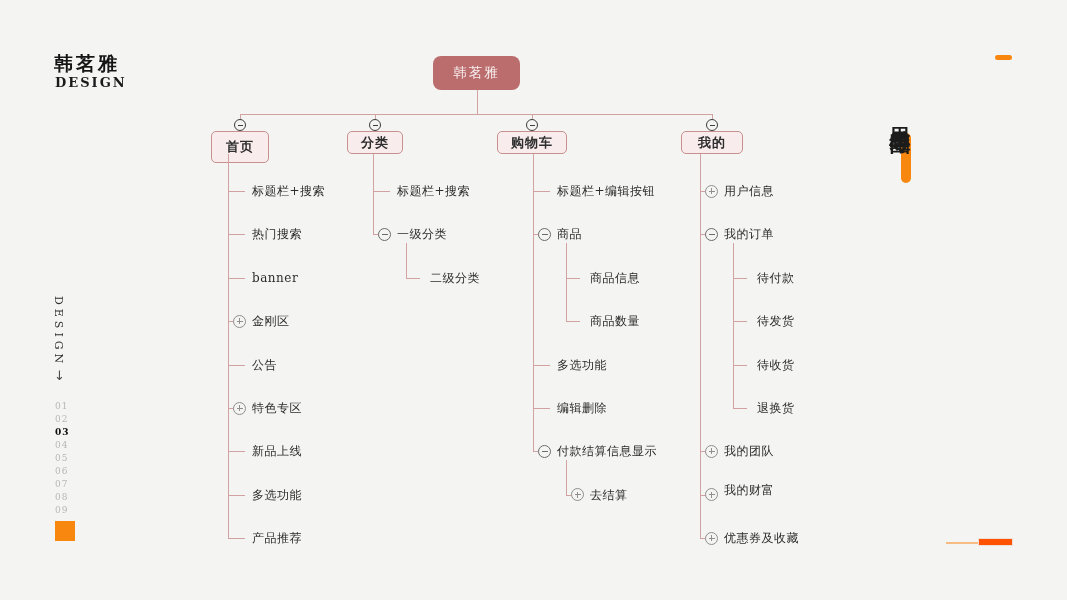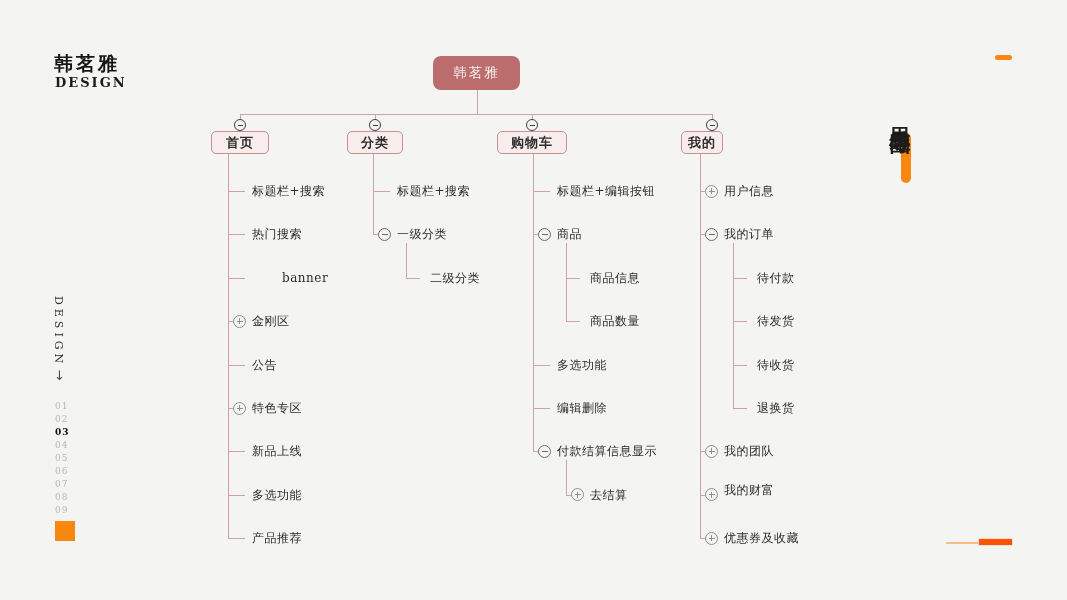--- a/index.html
+++ b/index.html
@@ -44,27 +44,27 @@
 
 <div class="stage">
   <div id="mindmap" style="position:absolute;left:0;top:0;width:100%;height:100%;">
       <div class="node-box root-box" style="left: 433px; top: 56px; width: 87px; height: 34px;">韩茗雅</div>
       <div class="lv" style="left: 476.5px; top: 90px; height: 24px;"></div>
       <div class="lh" style="left: 240px; top: 114px; width: 472px;"></div>
       <div class="lv" style="left: 240px; top: 114px; height: 5px;"></div>
       <div class="circ" style="left: 234px; top: 119px; width: 12px; height: 12px; color: rgb(61, 61, 61);">
         <i class="bh"></i>
       </div>
-      <div class="node-box" style="left: 211px; top: 131px; width: 58px; height: 23px;">首页</div>
+      <div class="node-box" style="left: 211px; top: 131px; width: 58px; height: 32px;">首页</div>
       <div class="lh" style="left: 228px; top: 191px; width: 17px;"></div>
       <div class="leaf" style="left: 252px; top: 191px;">标题栏+搜索</div>
       <div class="lh" style="left: 228px; top: 234.4px; width: 17px;"></div>
       <div class="leaf" style="left: 252px; top: 234.4px;">热门搜索</div>
       <div class="lh" style="left: 228px; top: 277.8px; width: 17px;"></div>
-      <div class="leaf" style="left: 252px; top: 277.8px; margin-left: 30px;">banner</div>
+      <div class="leaf" style="left: 252px; top: 277.8px;">banner</div>
       <div class="lh" style="left: 228px; top: 321.2px; width: 6px;"></div>
       <div class="circ" style="left: 233px; top: 314.7px; width: 13px; height: 13px; color: rgb(143, 143, 143);">
         <i class="bh"></i>
         <i class="bv"></i>
       </div>
       <div class="leaf" style="left: 252px; top: 321.2px;">金刚区</div>
       <div class="lh" style="left: 228px; top: 364.6px; width: 17px;"></div>
       <div class="leaf" style="left: 252px; top: 364.6px;">公告</div>
       <div class="lh" style="left: 228px; top: 408px; width: 6px;"></div>
       <div class="circ" style="left: 233px; top: 401.5px; width: 13px; height: 13px; color: rgb(143, 143, 143);">
@@ -126,21 +126,21 @@
         <i class="bh"></i>
         <i class="bv"></i>
       </div>
       <div class="leaf" style="left: 590px; top: 494.8px;">去结算</div>
       <div class="lv" style="left: 566px; top: 460.4px; height: 34.4px;"></div>
       <div class="lv" style="left: 533px; top: 154px; height: 297.4px;"></div>
       <div class="lv" style="left: 712px; top: 114px; height: 5px;"></div>
       <div class="circ" style="left: 706px; top: 119px; width: 12px; height: 12px; color: rgb(61, 61, 61);">
         <i class="bh"></i>
       </div>
-      <div class="node-box" style="left: 681px; top: 131px; width: 42px; height: 23px;">我的</div>
+      <div class="node-box" style="left: 681px; top: 131px; width: 62px; height: 23px;">我的</div>
       <div class="lh" style="left: 700px; top: 191px; width: 6px;"></div>
       <div class="circ" style="left: 705px; top: 184.5px; width: 13px; height: 13px; color: rgb(143, 143, 143);">
         <i class="bh"></i>
         <i class="bv"></i>
       </div>
       <div class="leaf" style="left: 724px; top: 191px;">用户信息</div>
       <div class="lh" style="left: 700px; top: 234.4px; width: 6px;"></div>
       <div class="circ" style="left: 705px; top: 227.9px; width: 13px; height: 13px; color: rgb(107, 107, 107);">
         <i class="bh"></i>
       </div>

